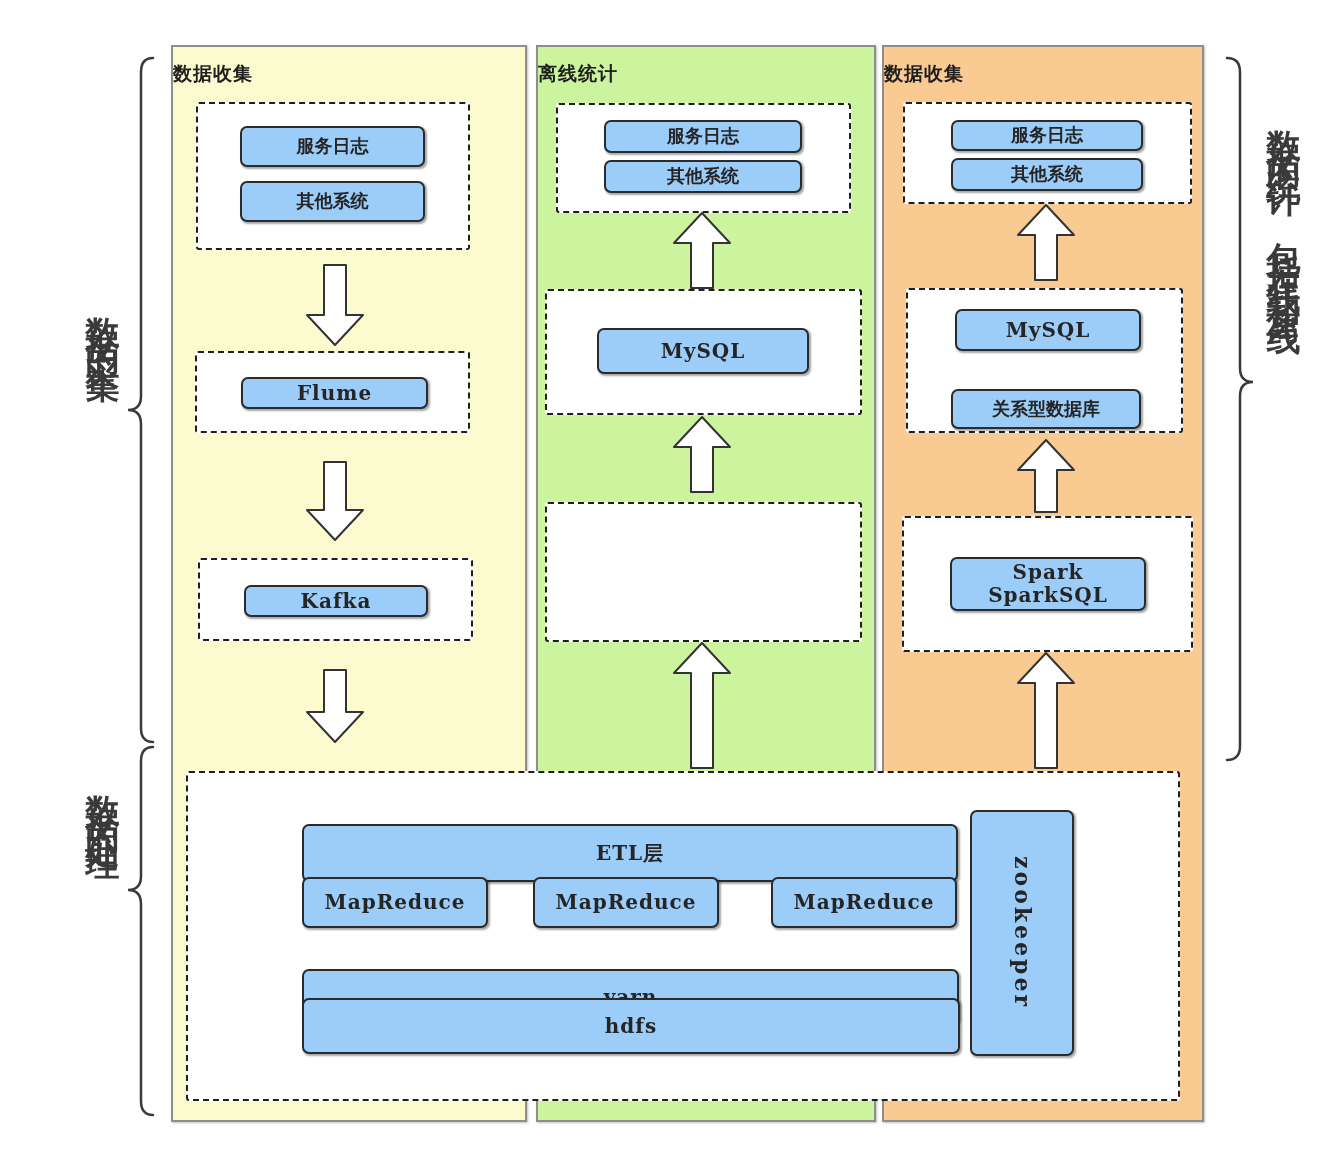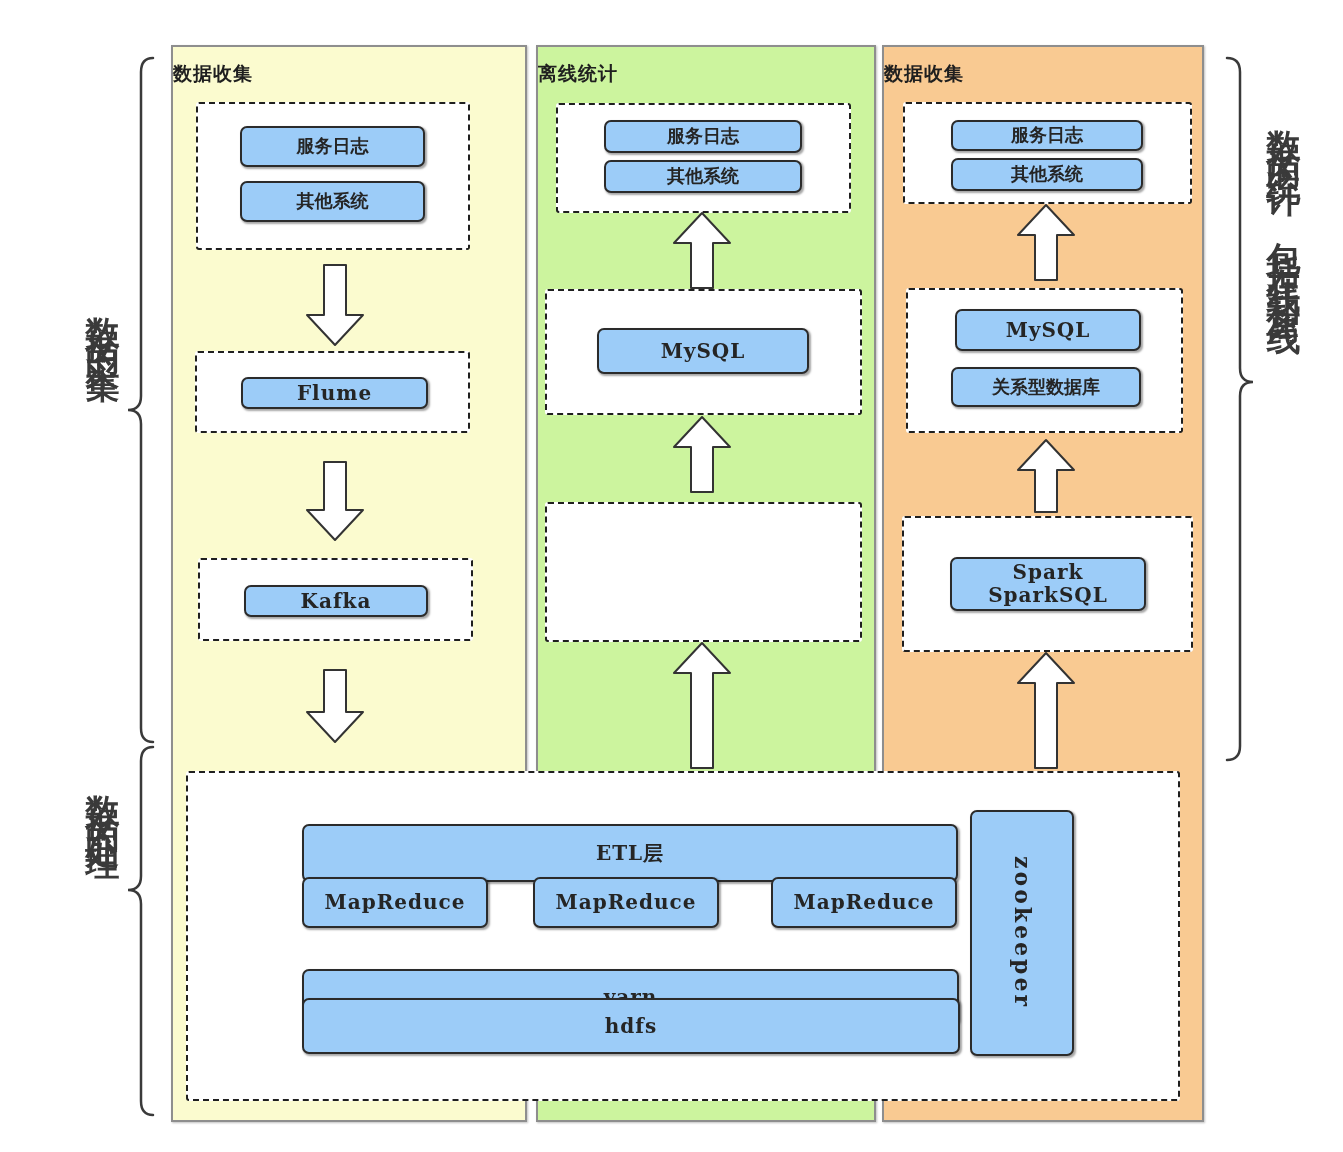--- a/index.html
+++ b/index.html
@@ -74,21 +74,21 @@
   <div class="node en z4" style="left:597px;top:328px;width:212px;height:46px;">MySQL</div>
 
   <div class="group z3" style="left:545px;top:502px;width:317px;height:140px;"></div>
 
   <div class="group z3" style="left:903px;top:102px;width:289px;height:102px;"></div>
   <div class="node cn z4" style="left:951px;top:120px;width:192px;height:31px;">服务日志</div>
   <div class="node cn z4" style="left:951px;top:158px;width:192px;height:33px;">其他系统</div>
 
   <div class="group z3" style="left:906px;top:288px;width:277px;height:145px;"></div>
   <div class="node en z4" style="left:955px;top:309px;width:186px;height:42px;">MySQL</div>
-  <div class="node cn z4" style="left:951px;top:367px;width:190px;height:40px;">关系型数据库</div>
+  <div class="node cn z4" style="left:951px;top:389px;width:190px;height:40px;">关系型数据库</div>
 
   <div class="group z3" style="left:902px;top:516px;width:291px;height:136px;"></div>
   <div class="node en z4" style="left:950px;top:557px;width:196px;height:54px;">Spark SparkSQL</div>
 
   <div class="node en z4" style="left:302px;top:810px;width:656px;height:58px;margin-top:14px;">ETL层</div>
   <div class="node en z4" style="left:302px;top:877px;width:186px;height:51px;">MapReduce</div>
   <div class="node en z4" style="left:533px;top:877px;width:186px;height:51px;">MapReduce</div>
   <div class="node en z4" style="left:771px;top:877px;width:186px;height:51px;">MapReduce</div>
   <div class="node en z4" style="left:302px;top:937px;width:657px;height:56px;margin-top:32px;">yarn</div>
   <div class="node en z4" style="left:302px;top:998px;width:658px;height:56px;text-align:center;">hdfs</div>

